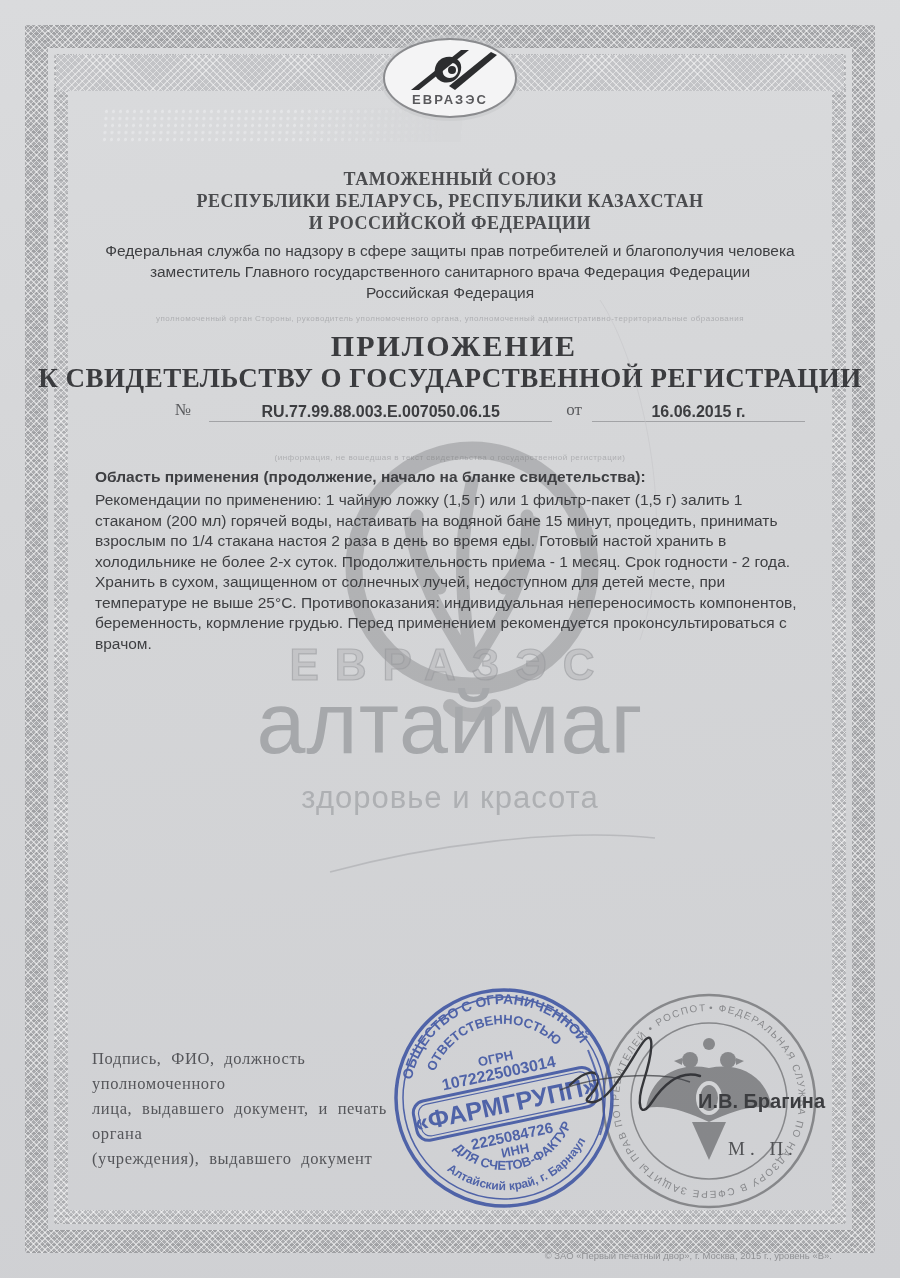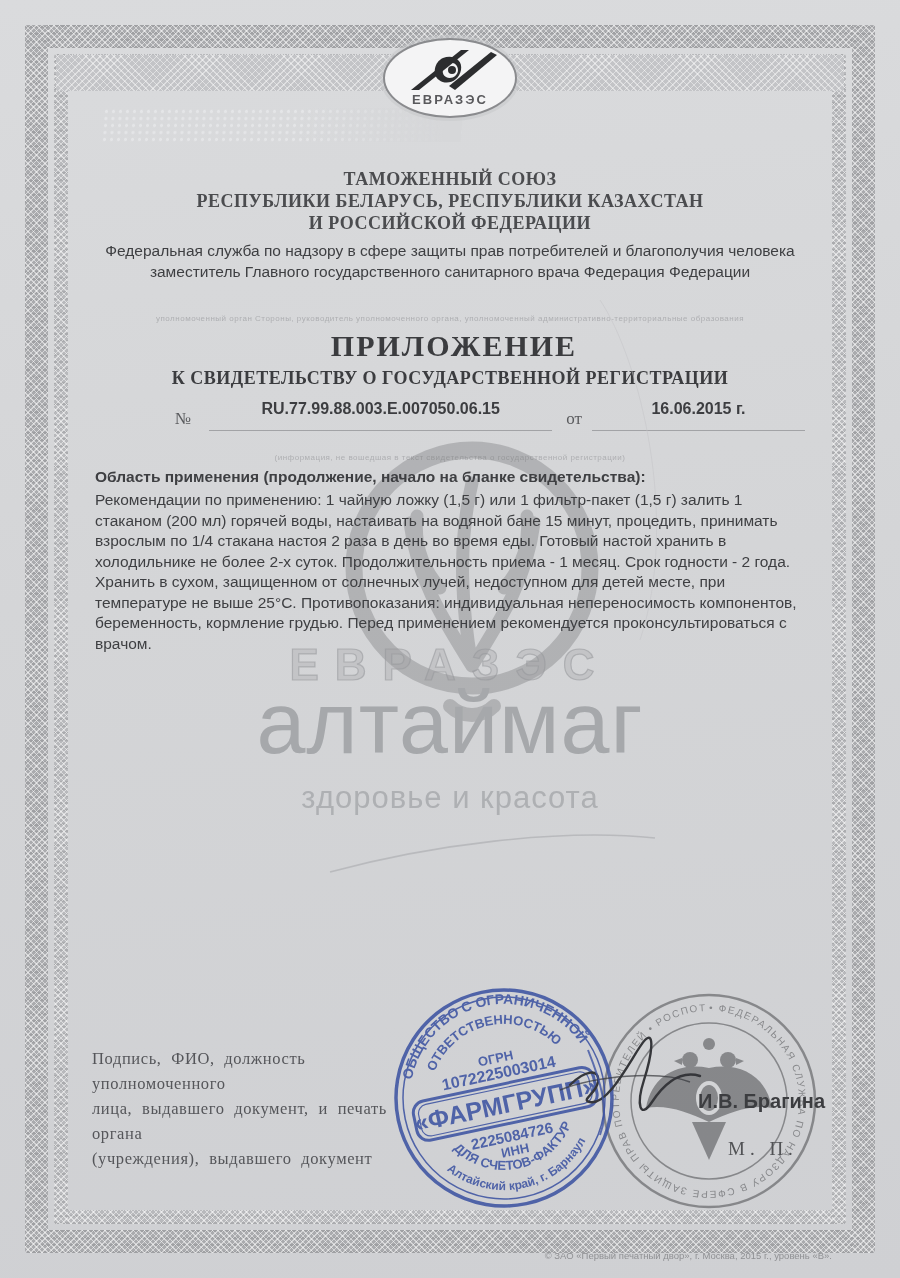--- a/index.html
+++ b/index.html
@@ -64,26 +64,26 @@
   .faint-caption {
     position:absolute; width:100%; text-align:center; font-size:8px; color:#aeafb2;
     letter-spacing:.5px; filter:blur(.4px);
   }
   .cap1 { top:314px; }
   .cap2 { top:453px; }
 
   .title { position:absolute; top:330px; width:100%; text-align:center; color:#3b3c3f;
     font-family:"Liberation Serif", serif; font-weight:bold; }
   .title .t1 { font-size:30px; letter-spacing:2px; line-height:32px;padding-left:8px; }
-  .title .t2 { font-size:18px; letter-spacing:.5px; line-height:32px; }
+  .title .t2 { font-size:27px; letter-spacing:.5px; line-height:32px; }
 
   .numrow { position:absolute; top:400px; left:95px; width:710px; display:flex; align-items:flex-end;
     font-family:"Liberation Serif", serif; color:#5a5b5e; font-size:17px; }
   .numrow .fill { border-bottom:1px solid #a2a3a6; text-align:center;
-    font-family:"Liberation Sans", sans-serif; font-weight:bold; color:#3c3d40; font-size:16px; padding-bottom:12px; }
+    font-family:"Liberation Sans", sans-serif; font-weight:bold; color:#3c3d40; font-size:16px; padding-bottom:0; }
   .numrow .f1 { width:370px; margin-left:18px; }
   .numrow .f2 { width:230px; margin-left:10px; }
   .numrow .lab { padding-bottom:2px; }
 
   
   .body-block { position:absolute; top:468px; left:95px; width:718px; color:#3e3f42; }
   .body-block .bh { font-weight:bold; font-size:15.5px; margin-bottom:4px; }
   .body-block .bp { font-size:15.5px; line-height:20.5px; }
 
   
@@ -145,20 +145,21 @@
     </svg>
     <span class="logo-text">ЕВРАЗЭС</span>
   </div>
 
   <div class="hdr">
     <div class="serifline">ТАМОЖЕННЫЙ СОЮЗ</div>
     <div class="serifline">РЕСПУБЛИКИ БЕЛАРУСЬ, РЕСПУБЛИКИ КАЗАХСТАН</div>
     <div class="serifline">И РОССИЙСКОЙ ФЕДЕРАЦИИ</div>
     <div class="sansline" style="margin-top:6px">Федеральная служба по надзору в сфере защиты прав потребителей и благополучия человека</div>
     <div class="sansline">заместитель Главного государственного санитарного врача Федерация Федерации</div>
+    <div class="sansline">Российская Федерация</div>
   </div>
 
   <div class="faint-caption cap1">уполномоченный орган Стороны, руководитель уполномоченного органа, уполномоченный административно-территориальные образования</div>
 
   <div class="title">
     <div class="t1">ПРИЛОЖЕНИЕ</div>
     <div class="t2">К СВИДЕТЕЛЬСТВУ О ГОСУДАРСТВЕННОЙ РЕГИСТРАЦИИ</div>
   </div>
 
   <div class="numrow">

